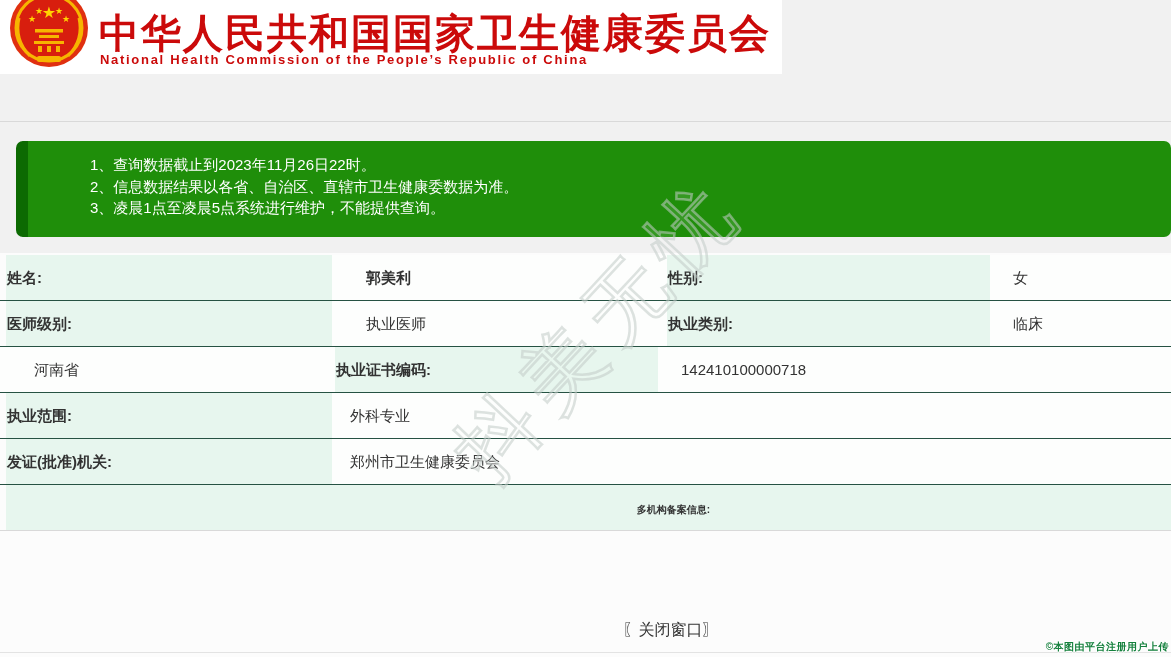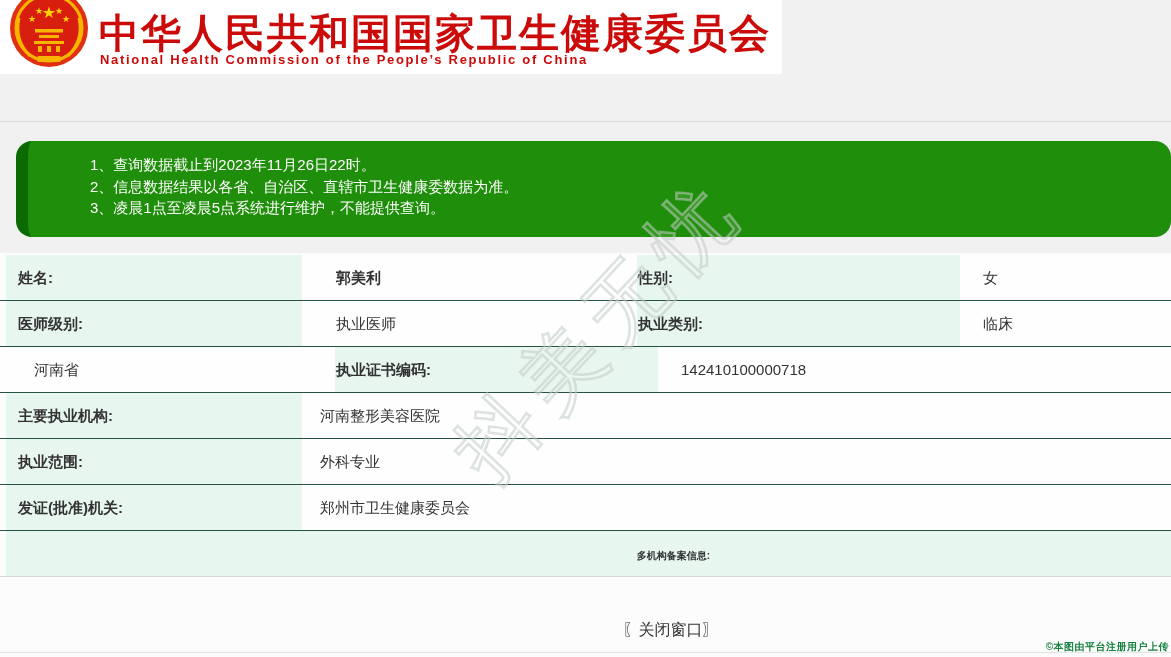--- a/index.html
+++ b/index.html
@@ -18,32 +18,32 @@
     position:absolute; left:99px; top:6px; width:660px;
     font-size:40px; font-weight:bold; color:#cb0a0a; letter-spacing:2px; white-space:nowrap;
   }
   .title-en {
     position:absolute; left:100px; top:52px; width:680px;
     font-size:13px; font-weight:bold; color:#cb0a0a; letter-spacing:1.7px; white-space:nowrap;
   }
   
   .notice {
     position:absolute; left:16px; top:141px; width:1155px; height:96px;
-    background:#1f8e0a; border-left:12px solid #0c6a02; border-radius:16px;
+    background:#1f8e0a; border-left:12px solid #0c6a02; border-radius:7px;
     color:#ffffff; font-size:15px; line-height:21.5px; padding:13px 10px 0 62px;
   }
   .notice div { white-space:nowrap; }
   
   .record-table { position:absolute; left:0; top:255px; width:1171px; }
   .t-row { display:flex; height:46px; border-bottom:1px solid #265243; align-items:stretch; }
   .t-row.light-border { border-bottom:1px solid #d9d9d9; }
   .cell { font-size:15px; line-height:45px; white-space:nowrap; overflow:hidden; }
   .lab { font-weight:bold; background:#e7f6ee; color:#333; }
   .val { background:#fdfefd; color:#333; }
-  .lab1 { margin-left:6px; width:296px; padding-left:12px; }
+  .lab1 { margin-left:6px; width:326px; padding-left:1px; }
   .val1 { width:335px; padding-left:34px; }
   .lab2 { width:323px; padding-left:1px; }
   .val2 { flex:1; padding-left:23px; }
   .valwide { flex:1; padding-left:18px; }
   .strong { font-weight:bold; }
   .section-row { background:#e7f6ee; margin-left:6px; flex:1; text-align:center; }
   .section-row span { font-weight:bold; font-size:10px; line-height:45px; display:inline-block; transform:translateX(85px); }
   
   .close-wrap { position:absolute; left:0; top:620px; width:1171px; text-align:center; }
   .close-link { display:inline-block; transform:translateX(85px); font-size:16px; color:#333; cursor:pointer; text-decoration:none; }
@@ -115,24 +115,20 @@
     <div class="cell lab lab2">执业类别:</div>
     <div class="cell val val2">临床</div>
   </div>
 
   <div class="t-row">
     <div class="cell val val1">河南省</div>
     <div class="cell lab lab2">执业证书编码:</div>
     <div class="cell val val2">142410100000718</div>
   </div>
 
-  <div class="t-row">
-    <div class="cell lab lab1">主要执业机构:</div>
-    <div class="cell val valwide">河南整形美容医院</div>
-  </div>
 
   <div class="t-row">
     <div class="cell lab lab1">执业范围:</div>
     <div class="cell val valwide">外科专业</div>
   </div>
 
   <div class="t-row">
     <div class="cell lab lab1">发证(批准)机关:</div>
     <div class="cell val valwide">郑州市卫生健康委员会</div>
   </div>

